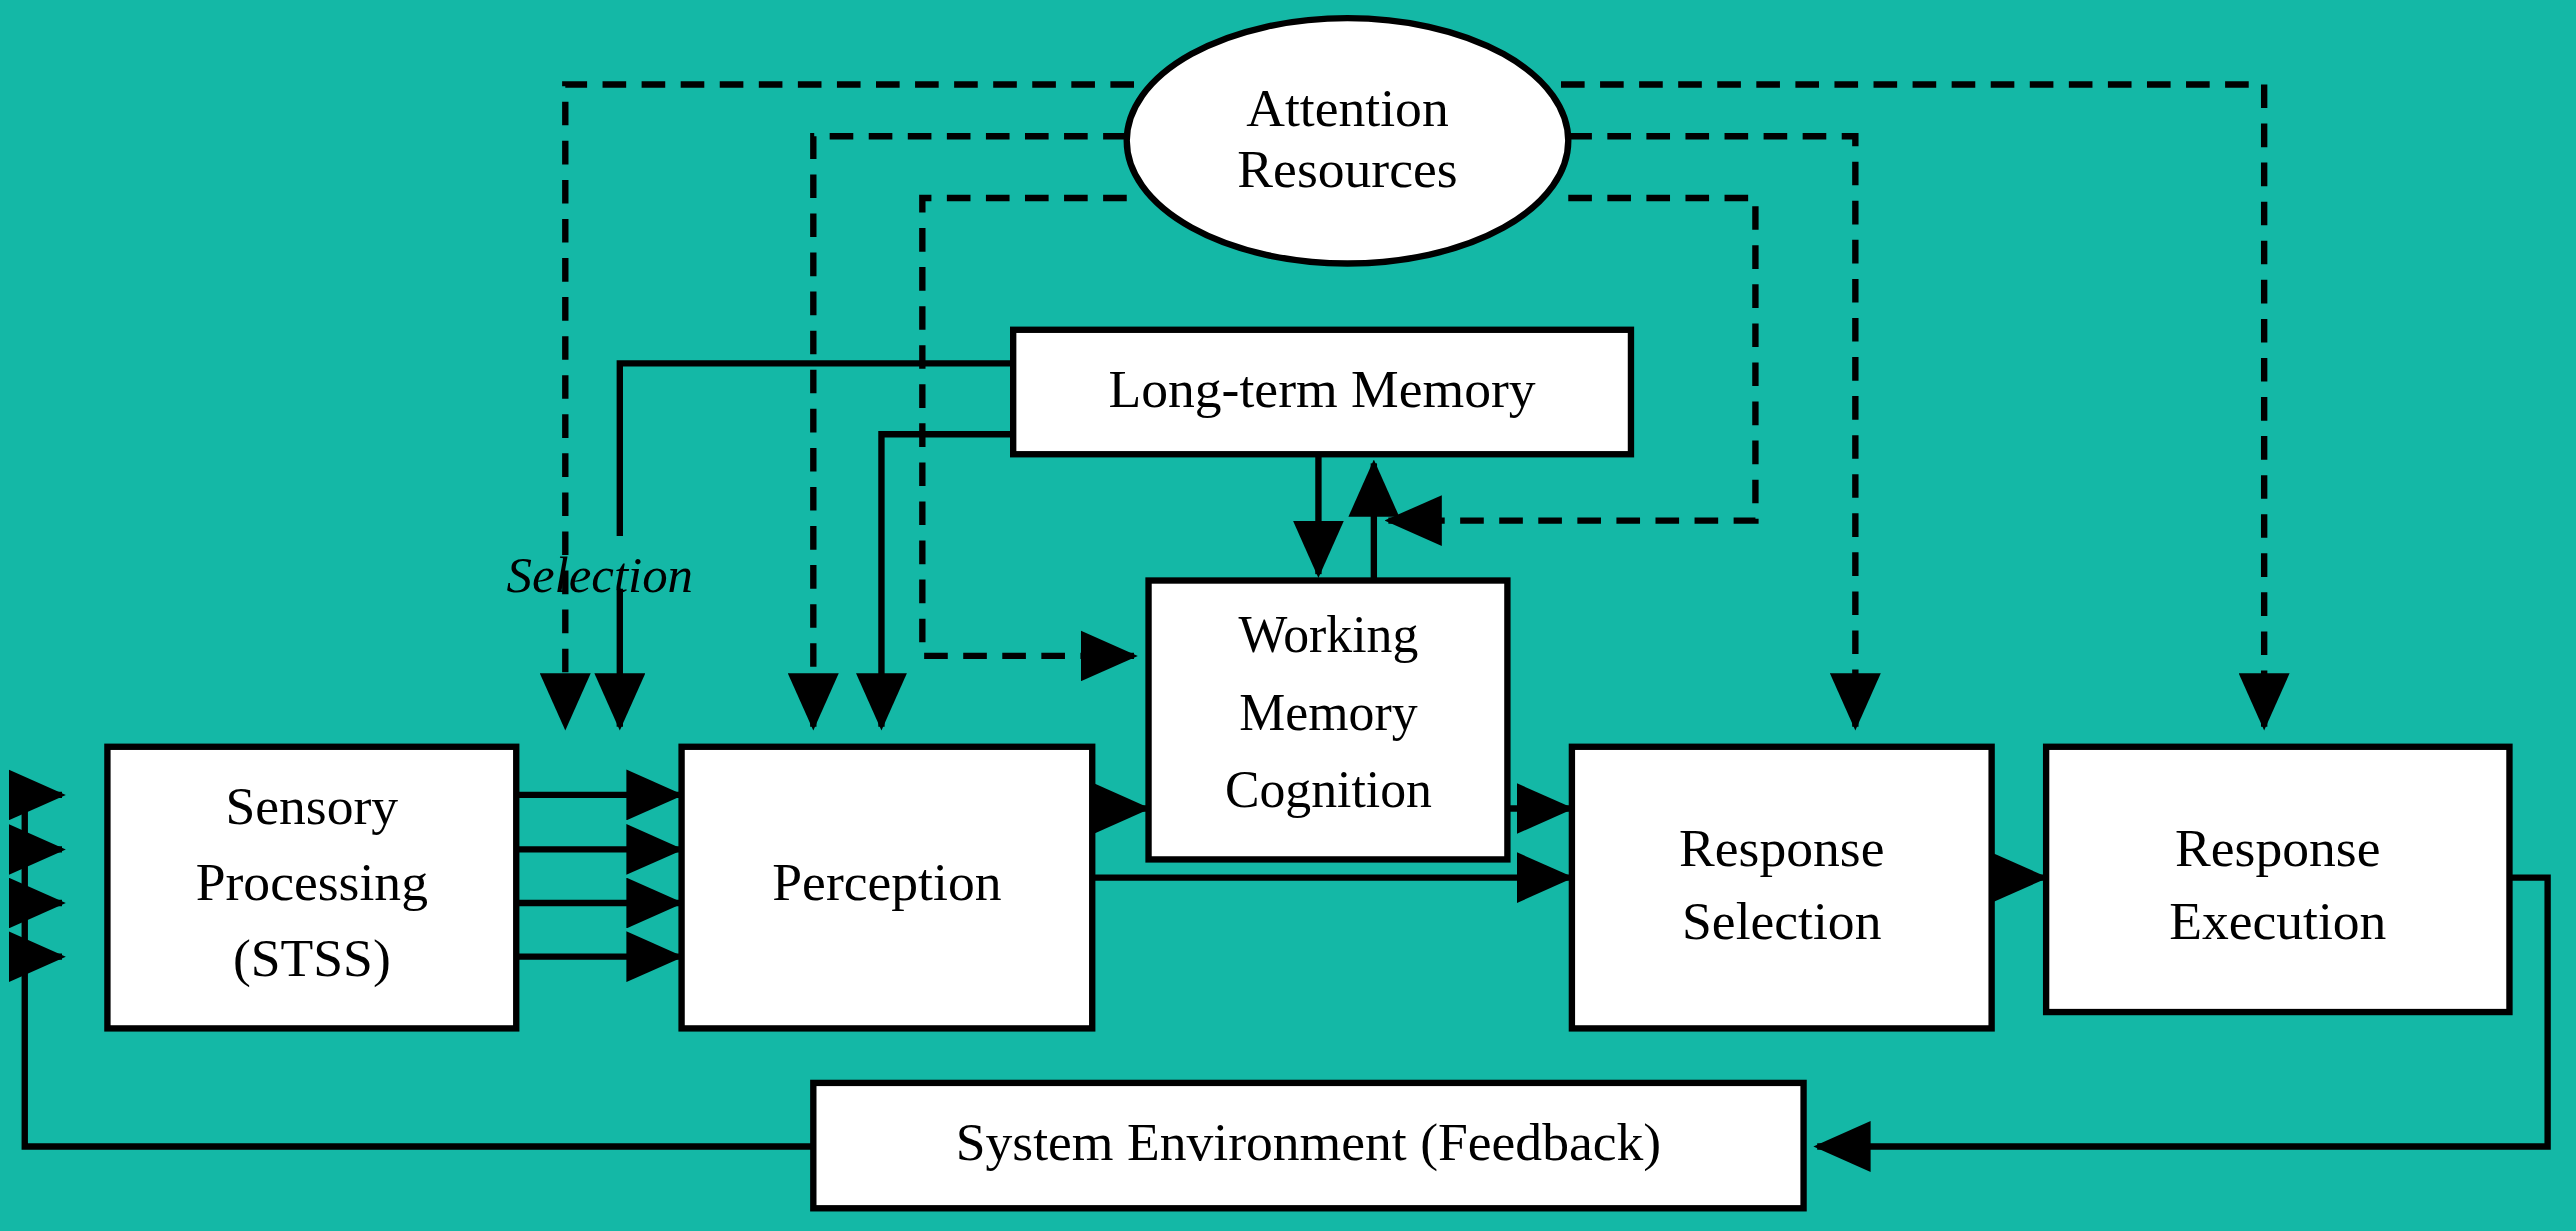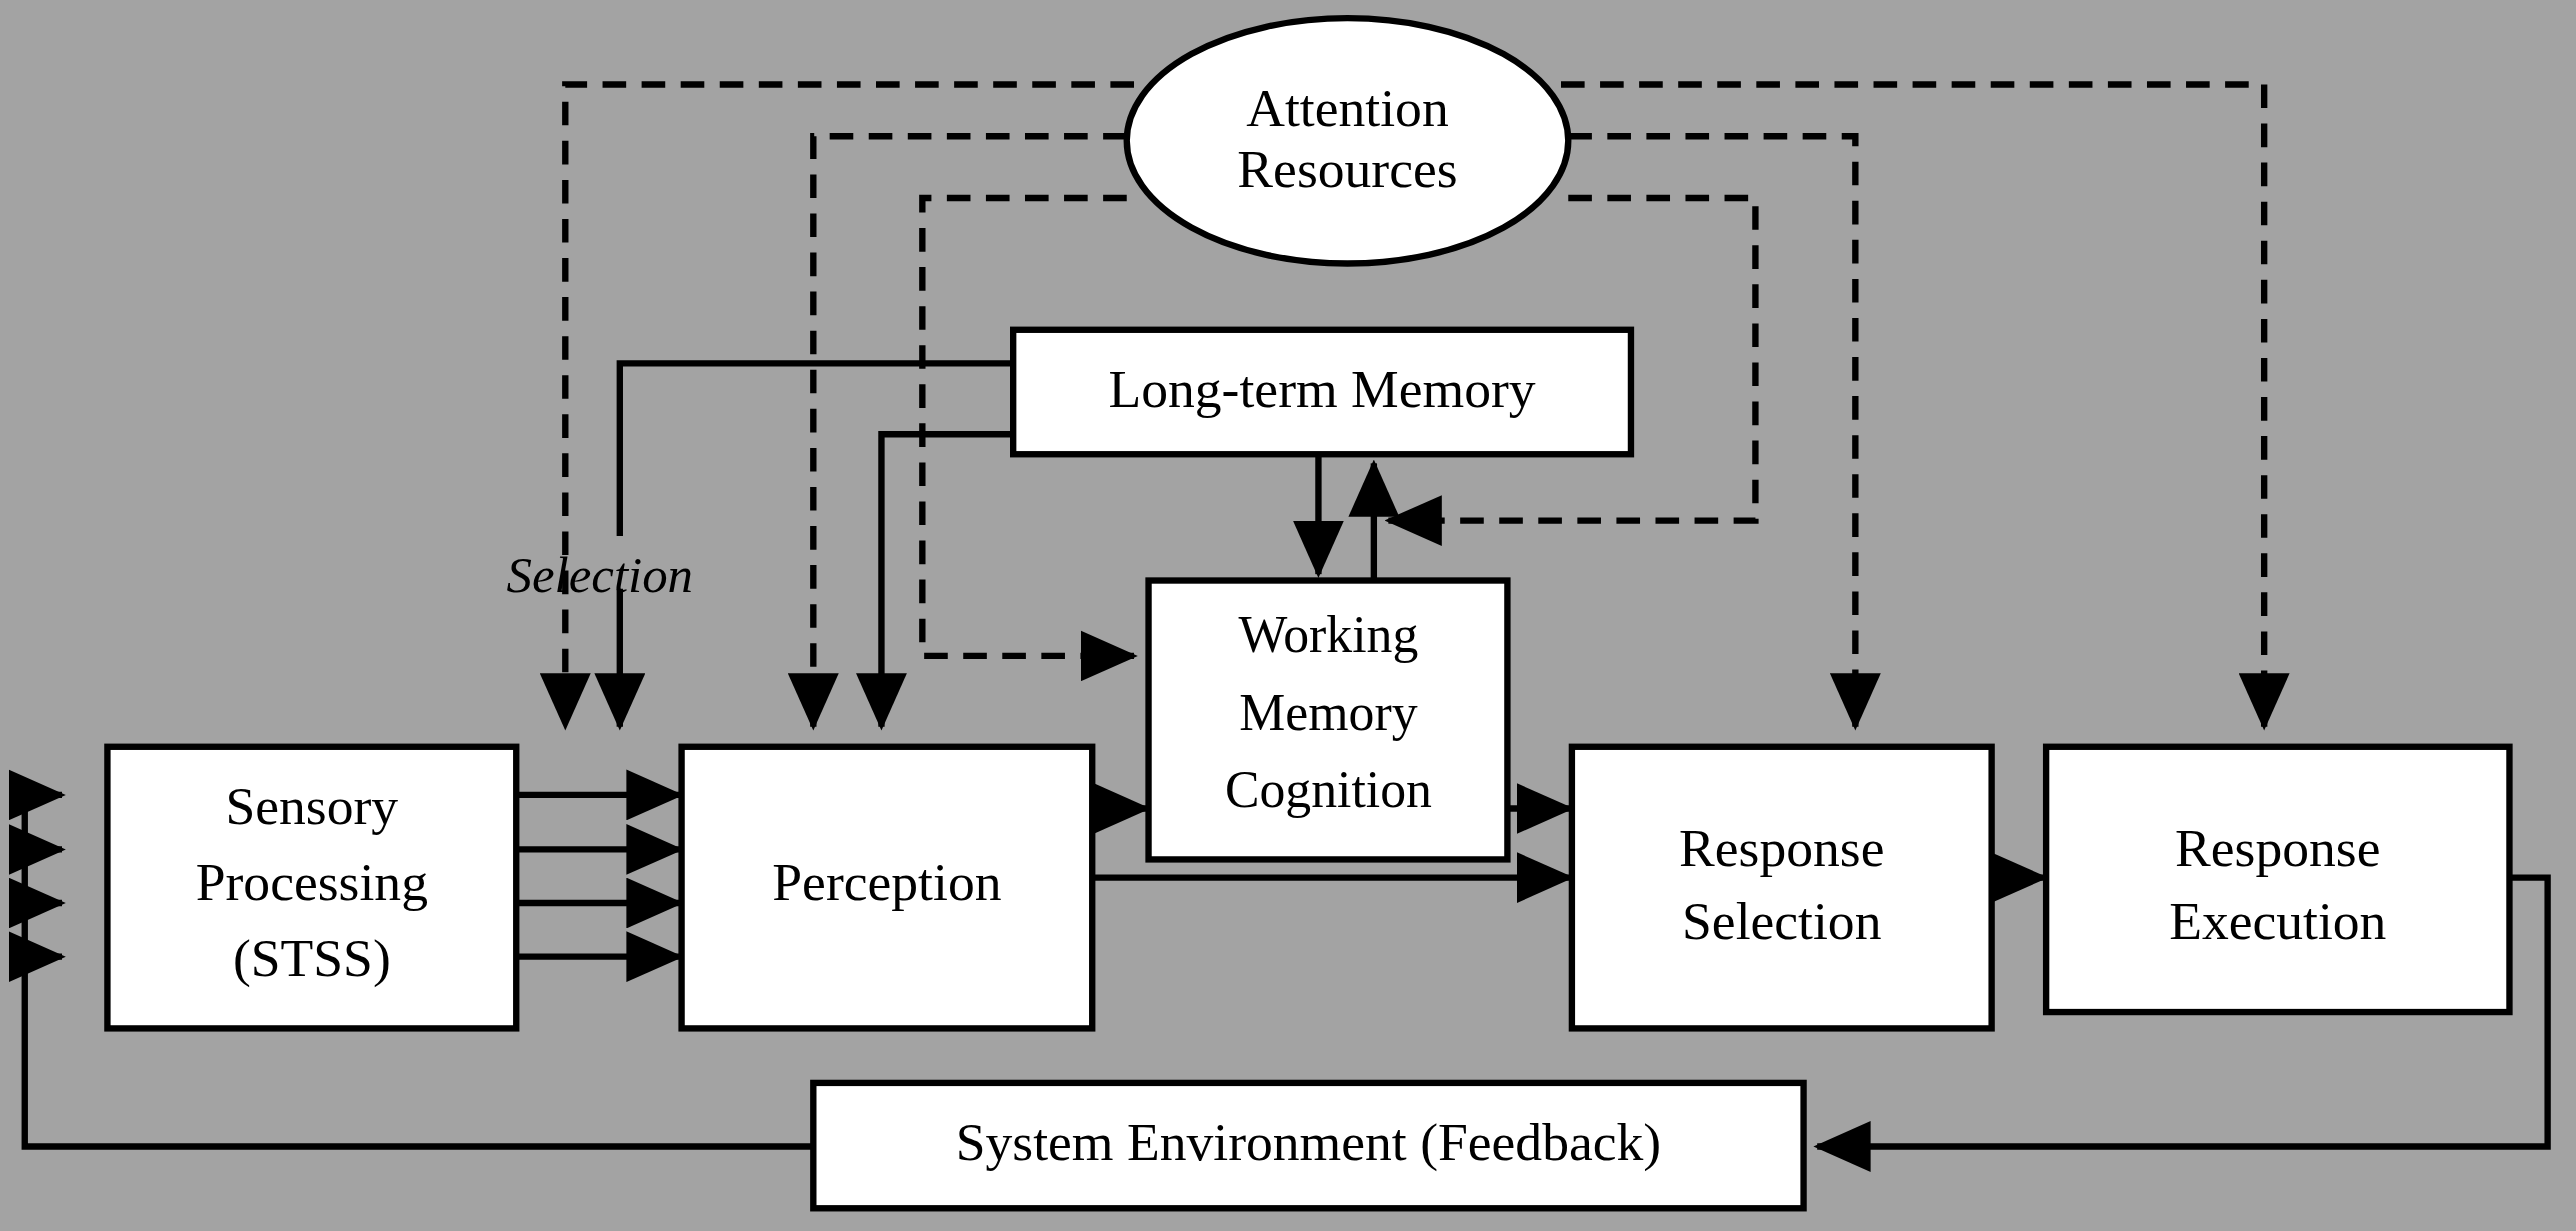--- a/index.html
+++ b/index.html
@@ -7,21 +7,21 @@
     padding: 0;
     background: #ffffff;
   }
   body {
     font-family: "Liberation Serif", "DejaVu Serif", serif;
   }
   #diagram-root {
     position: relative;
     width: 2576px;
     height: 1231px;
-    background: #a3a3a3;
+    background: #14b8a6;
     overflow: hidden;
   }
   svg.canvas {
     position: absolute;
     top: 0;
     left: 0;
     width: 2576px;
     height: 1231px;
     display: block;
   }

